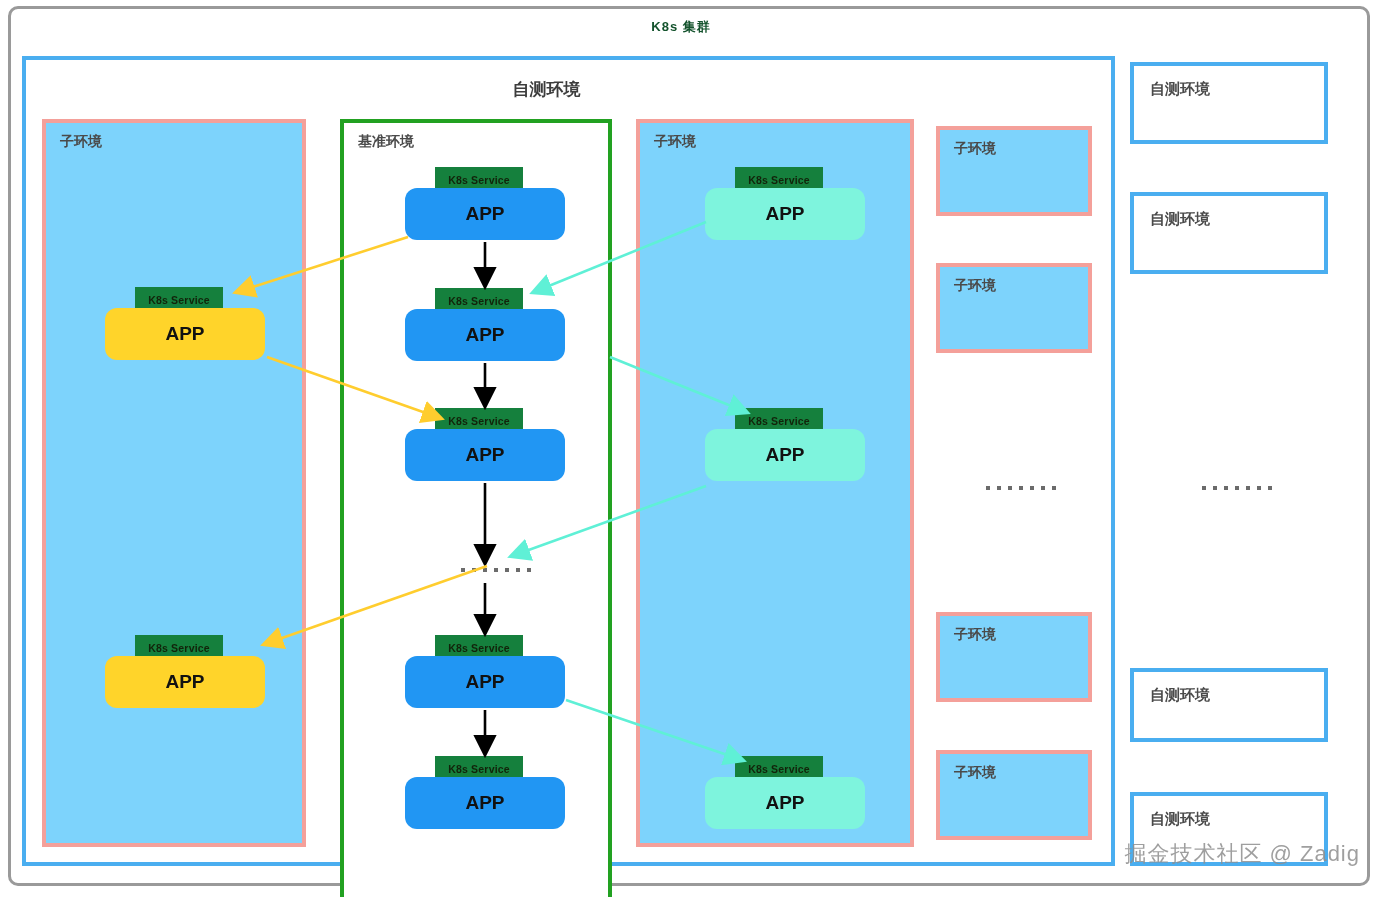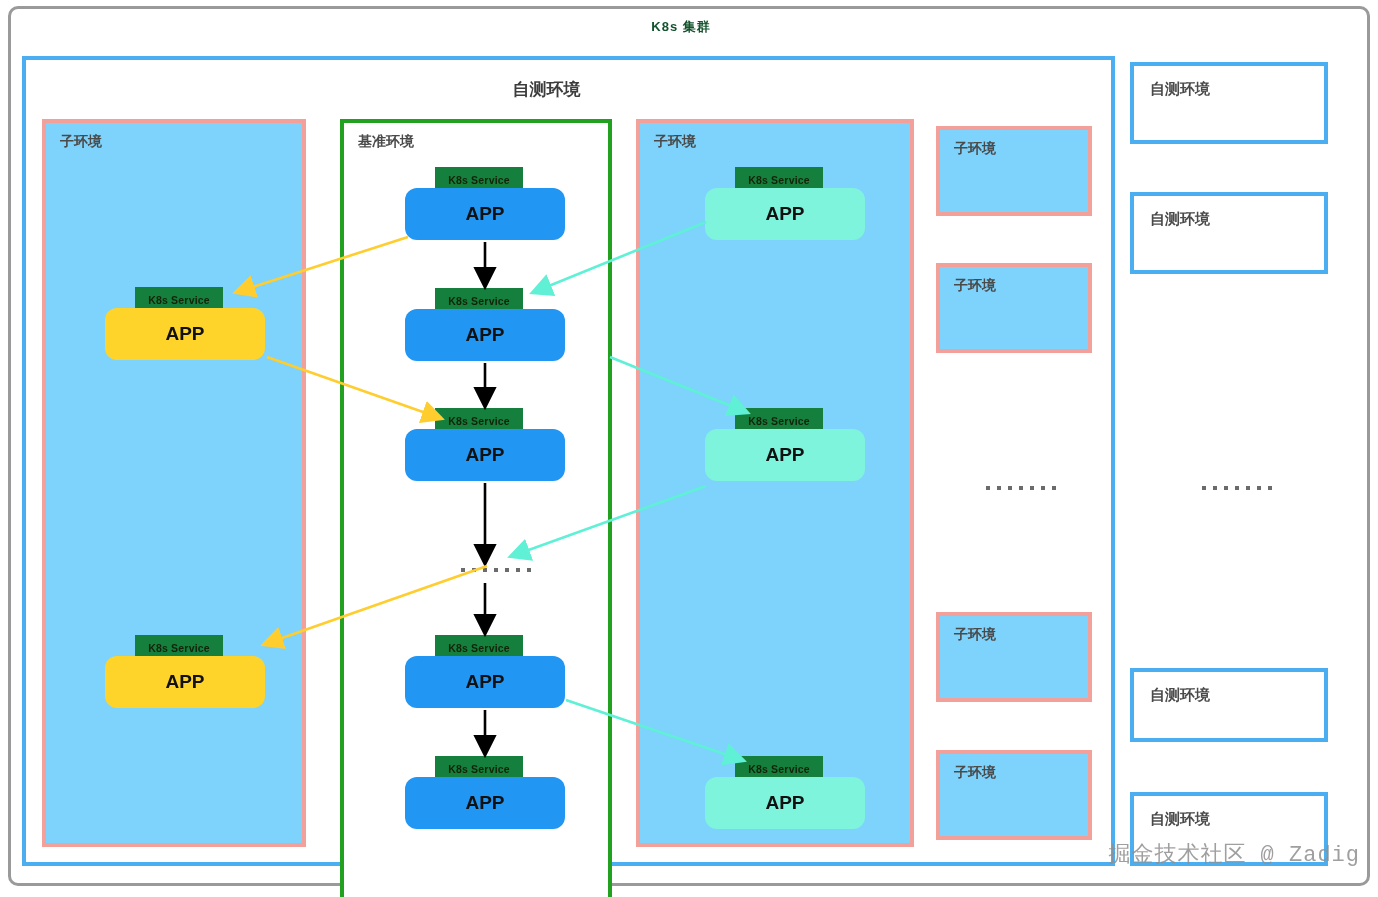--- a/index.html
+++ b/index.html
@@ -169,21 +169,21 @@
   .watermark {
     position: absolute;
     right: 18px;
     bottom: 28px;
     font-size: 22px;
     color: #8f8f8f;
     opacity: .85;
     letter-spacing: 1px;
     white-space: nowrap;
     z-index: 9;
-    font-family: Liberation Mono, monospace;
+    font-family: Liberation Sans, sans-serif;
   }
 </style>
 </head>
 <body>
 
 <div id="canvas">
 
   <div class="cluster-frame"></div>
   <div class="cluster-title">K8s 集群</div>
 

